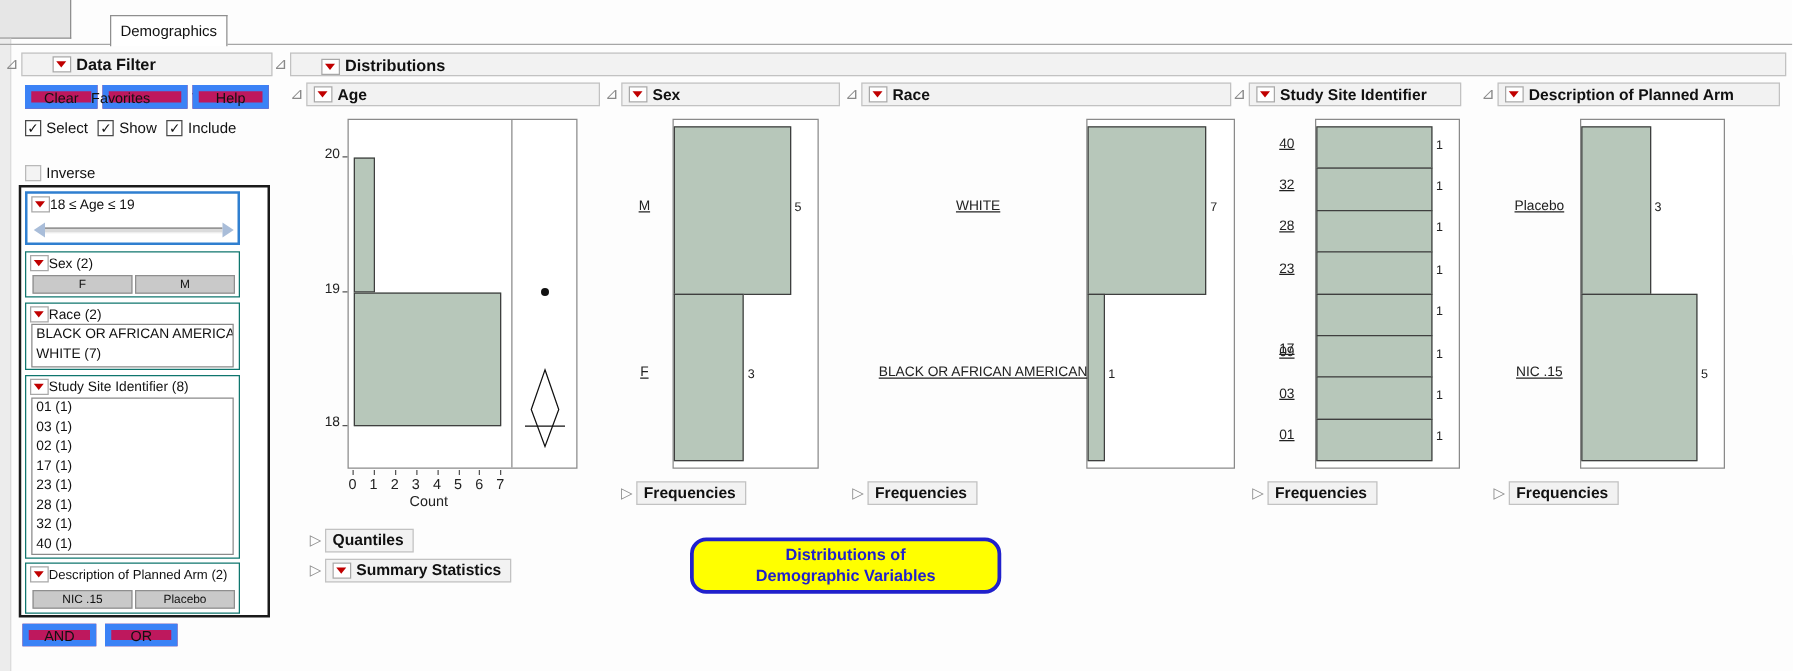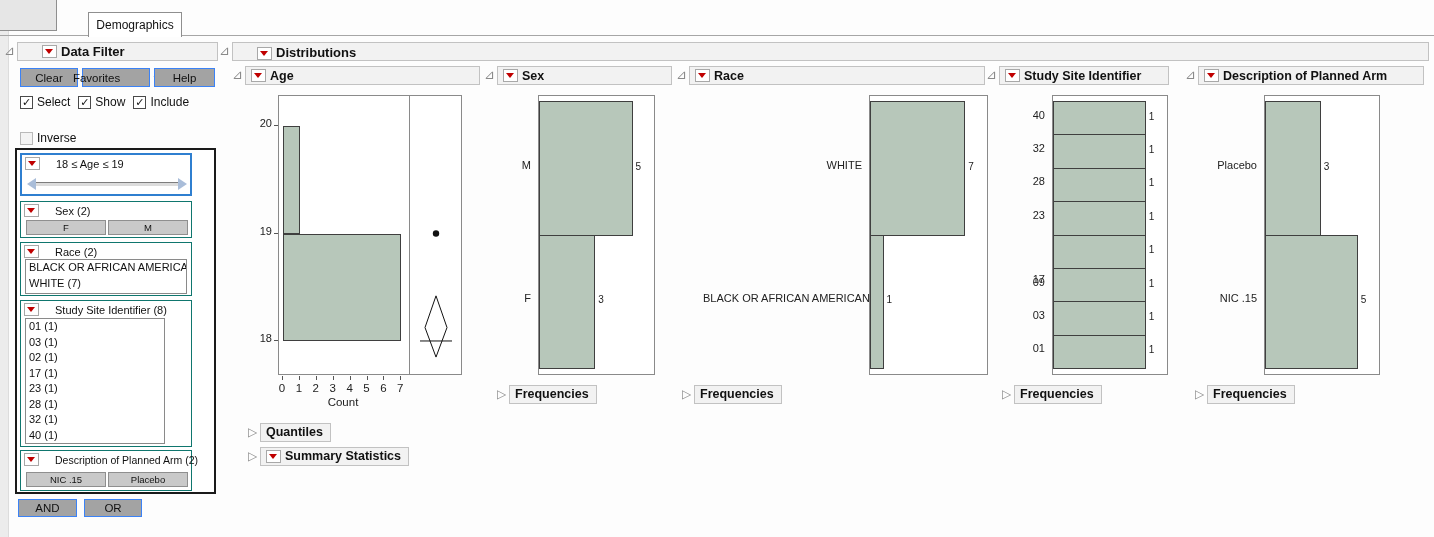--- a/index.html
+++ b/index.html
@@ -23,55 +23,55 @@
             gap:4px;padding:0 5px;font-weight:bold;box-sizing:border-box;}
   .node-bar.big{font-size:13px;padding-left:24px;}
   .node-bar.med{font-size:12.5px;}
   .red-tri{display:inline-block;width:13px;height:11px;background:#fff;border:1px solid #a8a8a8;
            position:relative;flex:0 0 auto;box-sizing:content-box;}
   .red-tri::after{content:"";position:absolute;left:2px;top:3px;border-left:4.5px solid transparent;
            border-right:4.5px solid transparent;border-top:5px solid #c00000;}
   .collapse-bar{background:#f2f2f2;border:1px solid #c2c2c2;padding:1px 7px 2px 5px;font-weight:bold;
            font-size:12.5px;display:flex;align-items:center;gap:4px;}
   
-  .btn{position:absolute;background:#a3a3a3;border:1px solid #3b82f6;font-size:11.5px;
-       display:flex;align-items:center;justify-content:center;box-sizing:border-box;}
+  .btn{position:absolute;background:#be185d;border:5px solid #3b82f6;font-size:11.5px;
+       display:flex;align-items:flex-start;justify-content:center;box-sizing:border-box;}
   .caret{font-size:7px;margin-left:4px;}
   
   .cbrow{position:absolute;display:flex;align-items:center;}
   .cb{width:13px;height:13px;border:1px solid #494949;background:#fff;display:inline-flex;align-items:center;
       justify-content:center;font-size:11px;font-weight:bold;color:#101010;box-sizing:border-box;flex:0 0 auto;}
   .cb.checked::after{content:"✓";}
   .cb.disabled{border-color:#b9b9b9;background:#f3f3f3;}
   .cblabel{margin:0 0 0 4px;font-size:12px;}
   
   .filter-group{position:absolute;left:15px;top:148px;width:201px;height:346px;background:#fff;
                 border:2px solid #1a1a1a;box-sizing:border-box;}
   .fbox{position:absolute;left:3px;width:172px;background:#fff;border:1px solid #0f766e;box-sizing:border-box;}
   .fbox.selected{border:2px solid #2f7fd0;}
-  .fbox-head{display:flex;align-items:center;gap:16px;padding:2px 0 0 3px;font-size:11px;white-space:nowrap;}
+  .fbox-head{display:flex;align-items:center;gap:0;padding:2px 0 0 3px;font-size:11px;white-space:nowrap;}
   .segbtn{position:absolute;background:#c9c9c9;border:1px solid #8f8f8f;font-size:9.5px;height:13px;
           display:flex;align-items:center;justify-content:center;box-sizing:content-box;}
   .listbox{position:absolute;background:#fff;border:1px solid #8a8a8a;overflow:hidden;box-sizing:border-box;}
   .li{font-size:11px;line-height:15.5px;padding-left:3px;white-space:nowrap;overflow:hidden;}
   
   .slider{position:absolute;left:5px;top:22px;width:160px;height:14px;display:flex;align-items:center;}
   .sl-arrow{width:0;height:0;border-top:6px solid transparent;border-bottom:6px solid transparent;flex:0 0 auto;}
   .sl-left{border-right:9px solid #a9bdd9;}
   .sl-right{border-left:9px solid #a9bdd9;}
   .sl-track{flex:1;height:3px;border-top:1px solid #7d7d7d;border-bottom:1px solid #fff;background:#dcdcdc;}
   
   .callout{position:absolute;background:#ffff00;border:3px solid #2121cc;border-radius:13px;color:#2121cc;
            font-weight:bold;font-size:13px;text-align:center;display:flex;flex-direction:column;
            justify-content:center;line-height:1.3;z-index:9;}
   
   .gframe{position:absolute;background:#fff;border:1px solid #8a8a8a;box-sizing:border-box;}
   .bar{position:absolute;border:1px solid #3f3f3f;box-sizing:border-box;}
   .vlabel{position:absolute;font-size:10px;color:#222;}
-  .clabel{position:absolute;font-size:11px;color:#222;text-align:right;white-space:nowrap;}
+  .clabel{position:absolute;font-size:11px;color:#222;text-align:center;white-space:nowrap;text-decoration:underline;}
   .ytlabel{position:absolute;font-size:11px;color:#222;text-align:right;width:27px;}
   .xtlabel{position:absolute;font-size:11.5px;color:#222;text-align:center;width:16px;}
   .tickmark{position:absolute;background:#555;}
   .divider{position:absolute;top:0;height:100%;width:0;border-left:1px solid #8a8a8a;}
   .count-label{position:absolute;font-size:11.5px;text-align:center;color:#222;}
 </style>
 </head>
 <body>
 
 <div class="screen">
@@ -153,21 +153,21 @@
           <div class="li">BLACK OR AFRICAN AMERICAN (1)</div>
           <div class="li">WHITE (7)</div>
         </div>
     </div>
 
     <div class="fbox" style="top:150px;height:147px;">
       <div class="fbox-head">
         <span class="red-tri"></span>
         <span>Study Site Identifier (8)</span>
       </div>
-      <div class="listbox" style="left:4px;top:17px;width:140px;height:126px;">
+      <div class="listbox" style="left:4px;top:17px;width:162px;height:126px;">
           <div class="li">01 (1)</div>
           <div class="li">03 (1)</div>
           <div class="li">02 (1)</div>
           <div class="li">17 (1)</div>
           <div class="li">23 (1)</div>
           <div class="li">28 (1)</div>
           <div class="li">32 (1)</div>
           <div class="li">40 (1)</div>
         </div>
     </div>
@@ -364,14 +364,18 @@
       <span>Frequencies</span>
       </div>
   </div>
   <div class="node-row" style="left:1194px;top:385px;">
     <span class="disc-c">▷</span>
     <div class="collapse-bar">
       <span>Frequencies</span>
       </div>
   </div>
 
+  <div class="callout" style="left:552px;top:430px;width:243px;height:39px;">
+    <div>Distributions of</div>
+    <div>Demographic Variables</div>
+  </div>
 
 </div>
 
 </body></html>

